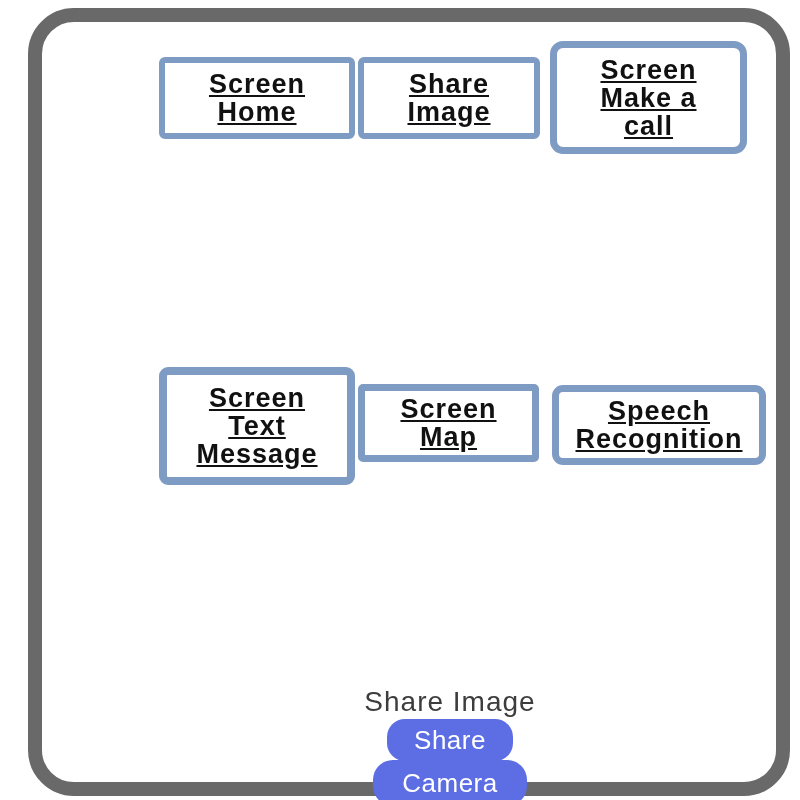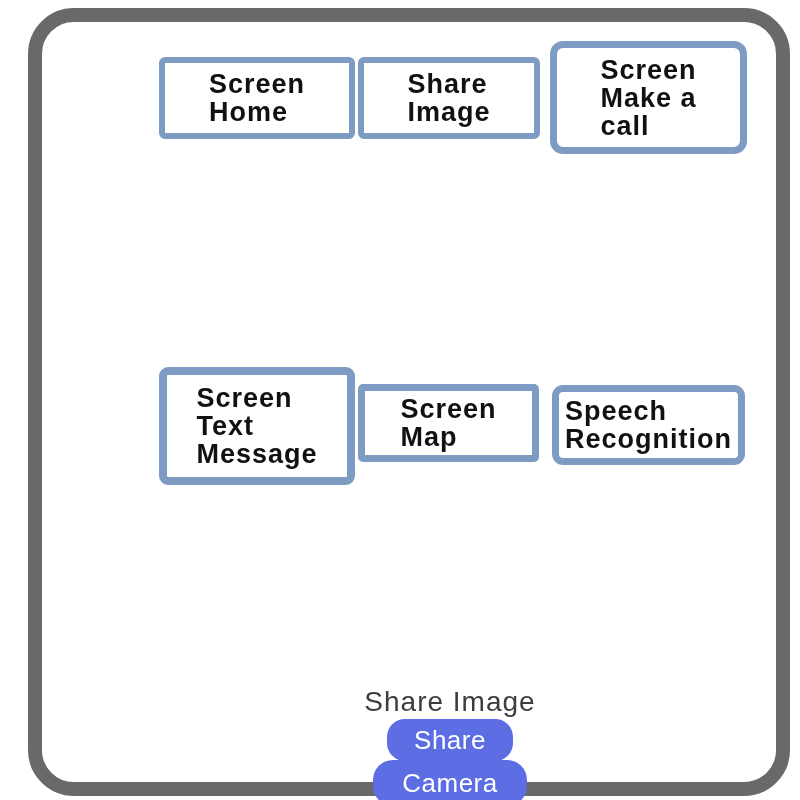--- a/index.html
+++ b/index.html
@@ -32,37 +32,39 @@
     height: 788px;
     border: 14px solid var(--frame_border);
     border-radius: 46px;
     background: var(--nav_button_bg);
   }
   .nav-btn {
     position: absolute;
     display: flex;
     align-items: center;
     justify-content: center;
+    text-align: center;
     background: var(--nav_button_bg);
     border: 6px solid var(--nav_button_border);
     color: var(--nav_button_text);
     font-size: 27px;
     font-weight: bold;
     line-height: 28px;
     letter-spacing: 1px;
     white-space: pre-line;
     overflow: hidden;
     cursor: pointer;
+    text-decoration: underline;
   }
   .b1 { left: 117px; top: 35px;  width: 196px; height: 82px;  border-radius: 6px; }
   .b2 { left: 316px; top: 35px;  width: 182px; height: 82px;  border-radius: 6px; }
   .b3 { left: 508px; top: 19px;  width: 197px; height: 113px; border-width: 7px; border-radius: 13px; }
   .b4 { left: 117px; top: 345px; width: 196px; height: 118px; border-width: 8px; border-radius: 9px; }
   .b5 { left: 316px; top: 362px; width: 181px; height: 78px;  border-width: 7px; border-radius: 5px; }
-  .b6 { left: 510px; top: 363px; width: 193px; height: 80px;  border-width: 7px; border-radius: 11px; }
+  .b6 { left: 510px; top: 363px; width: 214px; height: 80px;  border-width: 7px; border-radius: 11px; }
   .section-label {
     position: absolute;
     left: 408px;
     top: 664px;
     transform: translateX(-50%);
     font-size: 28px;
     font-weight: 400;
     letter-spacing: 1px;
     color: var(--section_label_text);
     white-space: nowrap;

